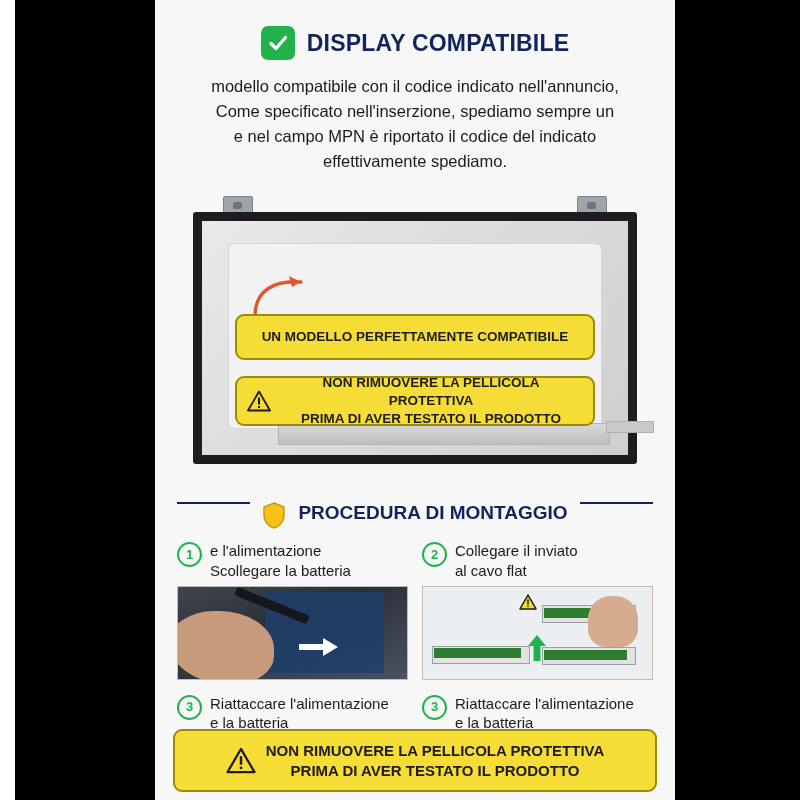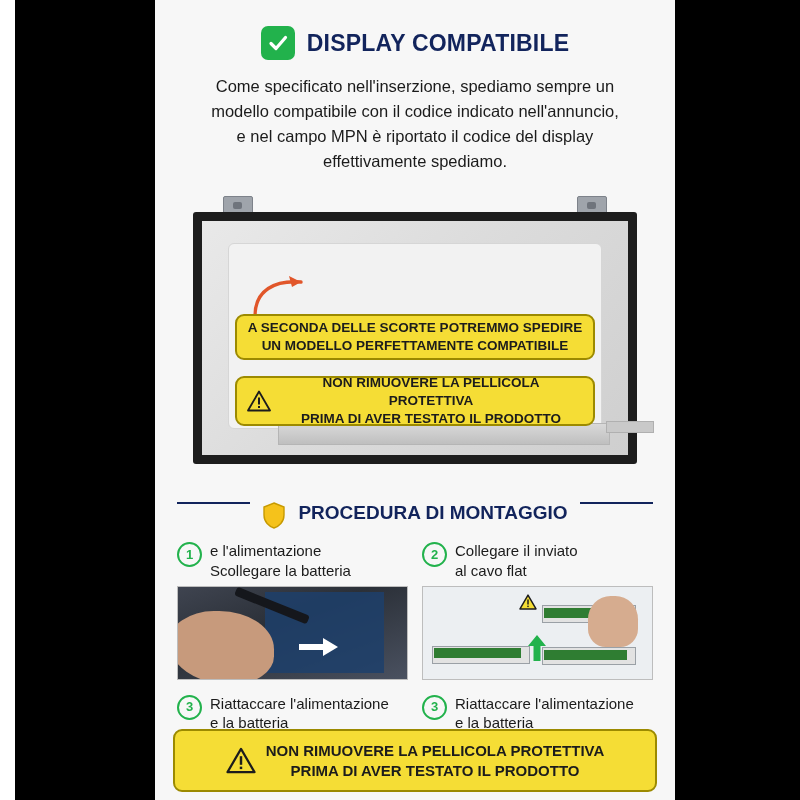--- a/index.html
+++ b/index.html
@@ -330,23 +330,23 @@
     <div class="header">
       <div class="check-badge">
         <svg width="22" height="22" viewBox="0 0 22 22" aria-hidden="true">
           <path d="M4 11.5 L9 16.5 L18.5 5.5" fill="none" stroke="#ffffff" stroke-width="3.2" stroke-linecap="round" stroke-linejoin="round"></path>
         </svg>
       </div>
       <div class="header-title">DISPLAY COMPATIBILE</div>
     </div>
 
     <div class="intro">
+      <div>modello compatibile con il codice indicato nell'annuncio,</div>
       <div>Come specificato nell'inserzione, spediamo sempre un</div>
-      <div>modello compatibile con il codice indicato nell'annuncio,</div>
-      <div>e nel campo MPN è riportato il codice del display</div>
+      <div>e nel campo MPN è riportato il codice del indicato</div>
       <div>effettivamente spediamo.</div>
     </div>
 
     <div class="panel-wrap">
       <div class="tab left"></div>
       <div class="tab right"></div>
 
       <div class="panel-outer">
         <div class="panel-inner">
           <div class="panel-screen"></div>
@@ -355,21 +355,20 @@
         </div>
       </div>
 
       <svg class="arrow-curve" viewBox="0 0 70 48" aria-hidden="true">
         <path d="M6 44 C 6 18, 26 8, 52 10" fill="none" stroke="#e1562a" stroke-width="3.4" stroke-linecap="round"></path>
         <path d="M52 10 L40 4 L43 15 Z" fill="#e1562a"></path>
       </svg>
 
       <div class="callout callout-1">
         <div class="callout-text">
-          <span>A SECONDA DELLE SCORTE POTREMMO SPEDIRE</span>
           <span>UN MODELLO PERFETTAMENTE COMPATIBILE</span>
         </div>
       </div>
 
       <div class="callout callout-2">
         <svg class="warn-tri" width="24" height="22" viewBox="0 0 24 22" aria-hidden="true">
           <path d="M12 1.5 L23 20.5 L1 20.5 Z" fill="#f5dd35" stroke="#1c1c1c" stroke-width="1.8" stroke-linejoin="round"></path>
           <rect x="11" y="7.5" width="2" height="7" fill="#1c1c1c"></rect>
           <rect x="11" y="16" width="2" height="2" fill="#1c1c1c"></rect>
         </svg>

